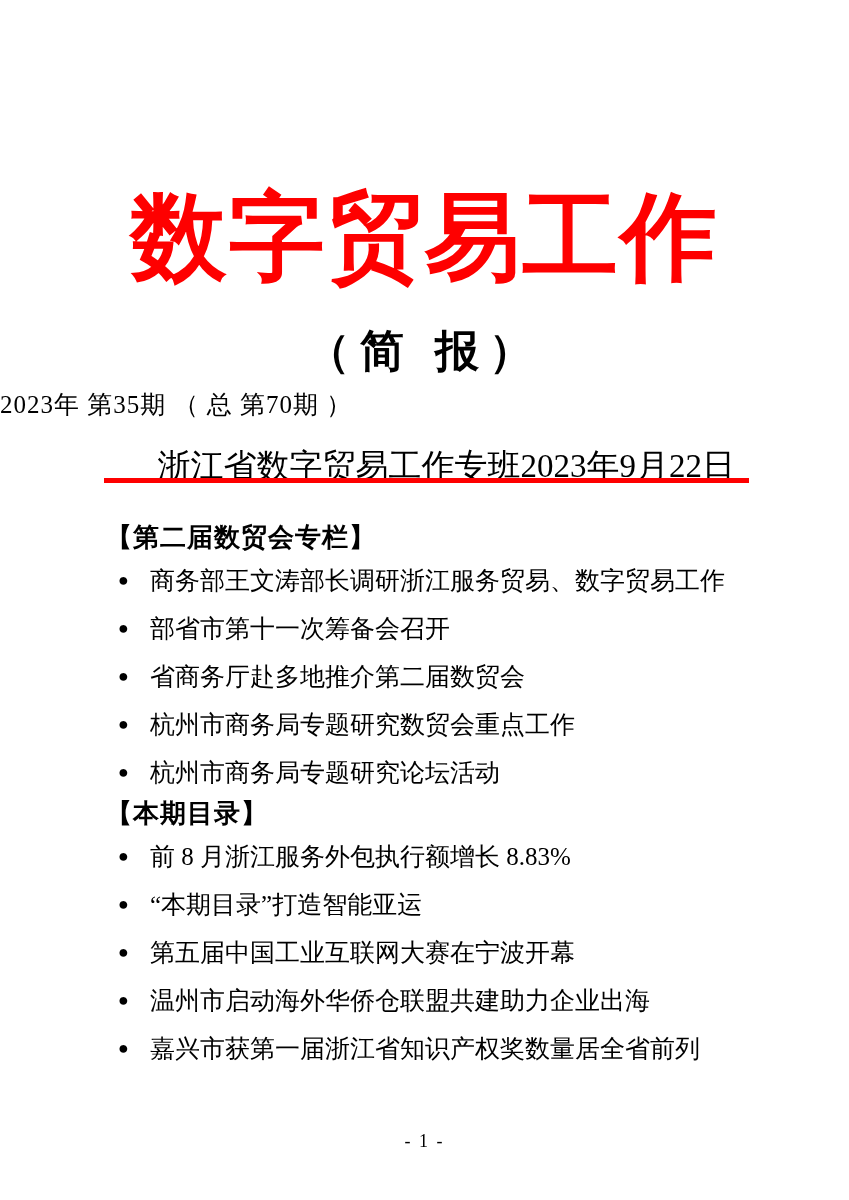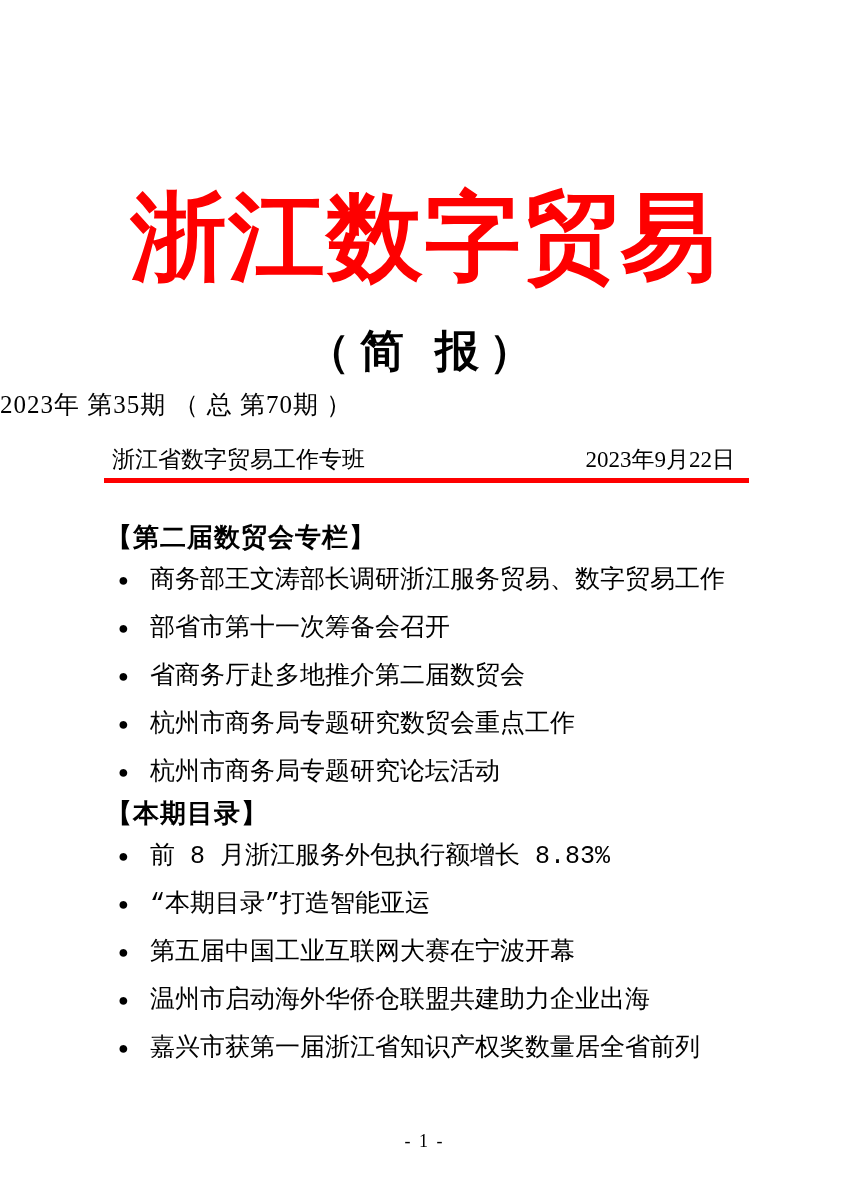--- a/index.html
+++ b/index.html
@@ -38,23 +38,23 @@
     position: absolute;
     top: 388px; left: 0; right: 0;
     text-align: left;
     font-size: 25px;
     letter-spacing: 1px;
   }
   .masthead {
     position: absolute;
     top: 444px; left: 112px; right: 114px;
     display: flex;
-    justify-content: space-between;
+    justify-content: flex-end;
     align-items: baseline;
-    font-size: 23px;
+    font-size: 33px;
   }
   .red-rule {
     position: absolute;
     top: 478px; left: 104px;
     width: 645px; height: 5px;
     background: #fe0000;
   }
   .section-heading {
     position: absolute;
     left: 106px;
@@ -79,35 +79,35 @@
     font-size: 25px;
     line-height: 29px;
   }
   .bullet {
     flex: none;
     width: 32px;
     font-size: 18px;
     line-height: 29px;
     color: #000000;
   }
-  .item-text { flex: 1; font-family: Liberation Mono, monospace; }
+  .item-text { flex: 1; }
   .page-footer {
     position: absolute;
     top: 1131px; left: 0; right: 0;
     text-align: center;
     font-size: 18px;
     letter-spacing: 2px;
   }
 </style>
 </head>
 <body>
 
 <div class="page">
 
-  <div class="title">浙江数字贸易</div>
+  <div class="title">数字贸易工作</div>
 
   <div class="subtitle">（简 报）</div>
 
   <div class="issue-line">2023年 第35期 （ 总 第70期 ）</div>
 
   <div class="masthead">
     <span>浙江省数字贸易工作专班</span>
     <span>2023年9月22日</span>
   </div>
 

